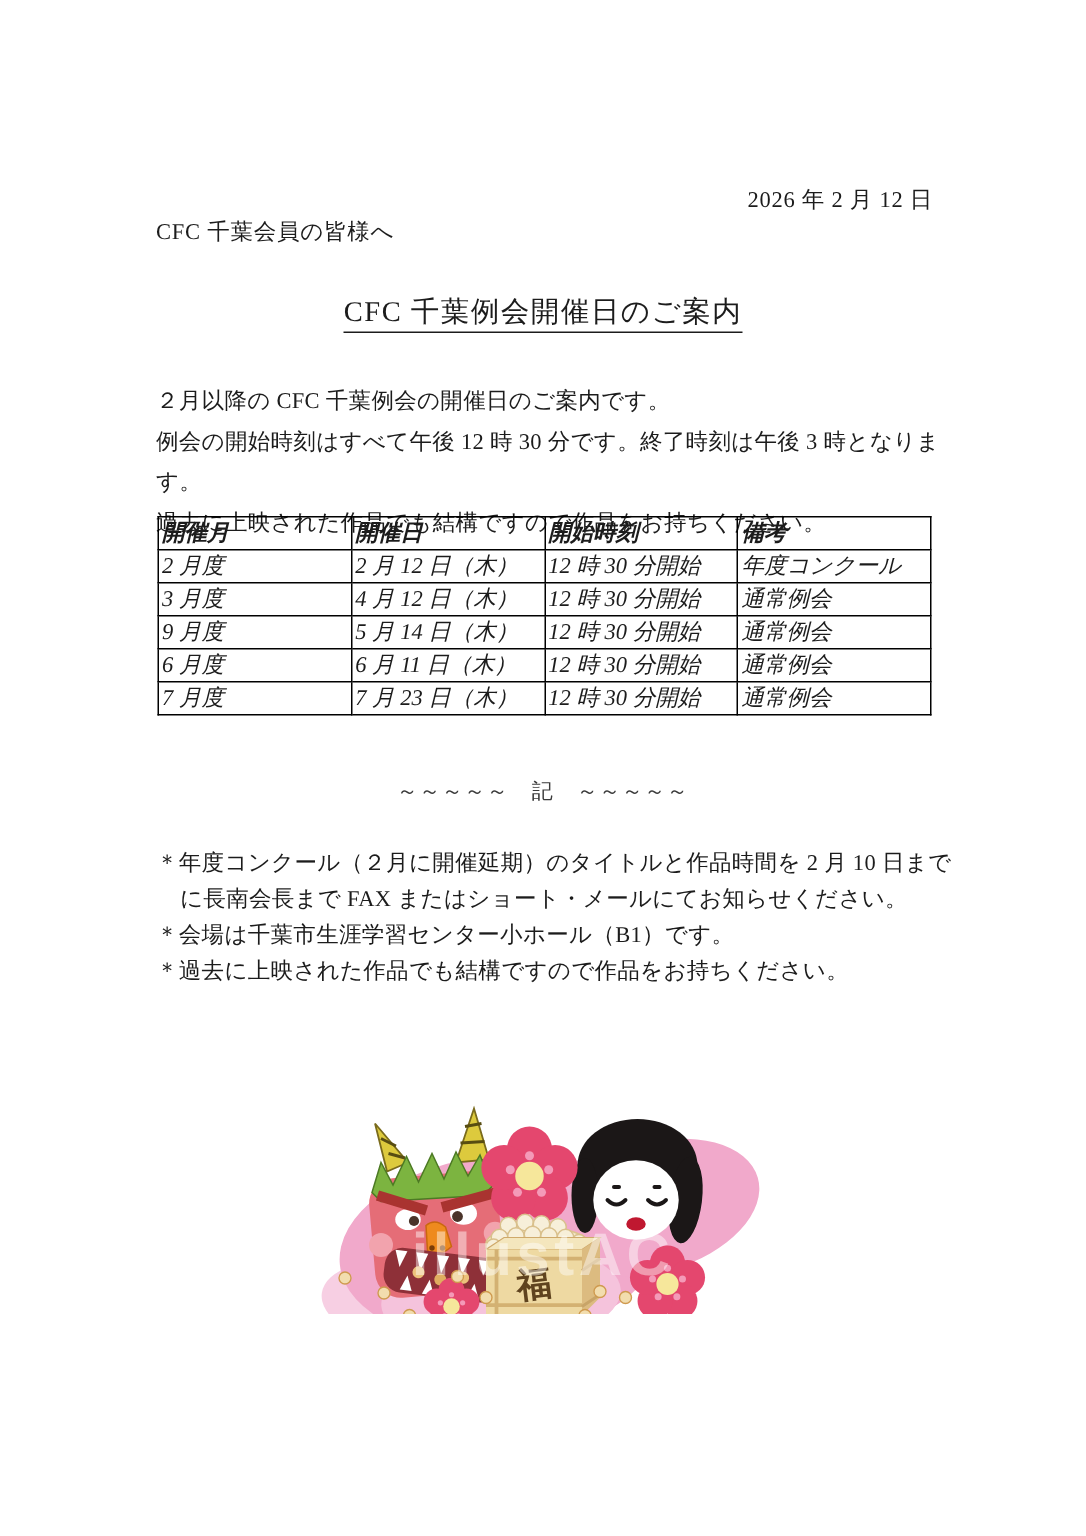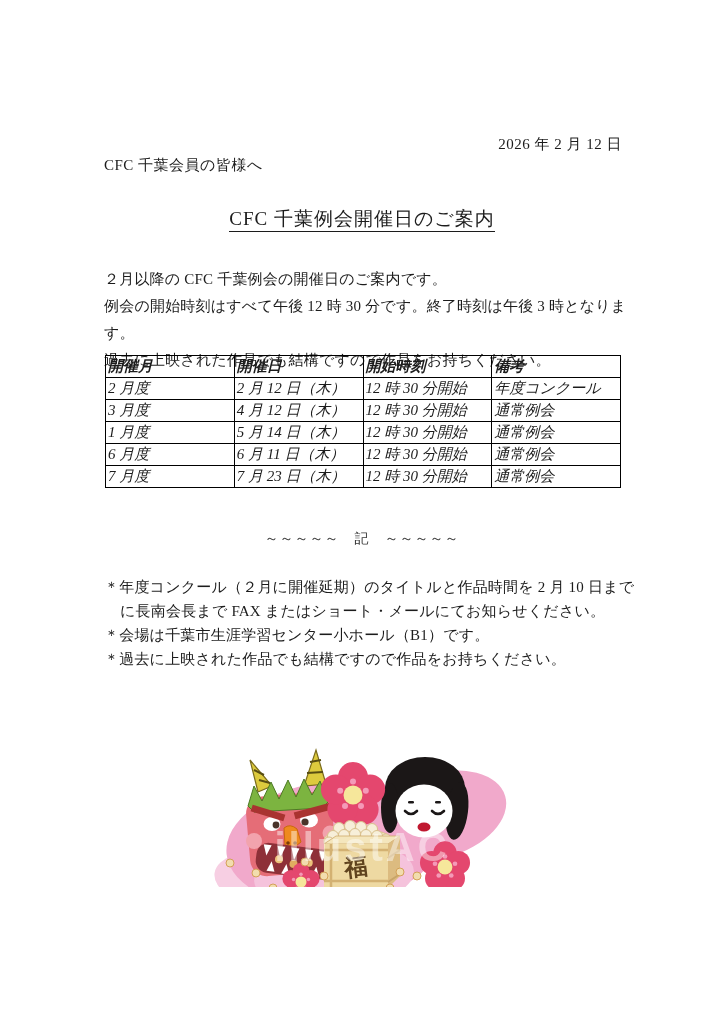--- a/index.html
+++ b/index.html
@@ -1,20 +1,20 @@
 <!DOCTYPE html>
 <html><head>
 <meta charset="utf-8">
 <style>
   * { margin:0; padding:0; box-sizing:border-box; }
   html,body { background:#ffffff; }
   .page {
     position:relative; width:724px; height:872px; background:#ffffff;
     font-family:"Liberation Serif","DejaVu Serif",serif; color:#1c1c1c;
-    overflow:hidden; margin:15px auto;
+    overflow:hidden; margin:4px auto;
   }
   .date-line { position:absolute; top:120px; left:0; right:102px; text-align:right; font-size:15px; letter-spacing:.5px; }
   .addressee { position:absolute; top:141px; left:104px; font-size:15px; letter-spacing:.5px; }
   .doc-title { position:absolute; top:191px; left:0; width:100%; text-align:center; font-size:19px; font-weight:normal; letter-spacing:1px; }
   .doc-title span { border-bottom:1.5px solid #1c1c1c; padding-bottom:2px; }
   .intro { position:absolute; top:251px; left:104px; width:525px; font-size:15px; line-height:27px; letter-spacing:.2px; }
   .meeting-table { position:absolute; top:340px; left:105px; width:516px; border-collapse:collapse; font-size:15px; table-layout:fixed; }
   .meeting-table th, .meeting-table td { border:1px solid #000; height:22px; text-align:left; padding:0 2px; font-weight:normal;font-style:italic; }
   .meeting-table th { font-weight:bold; }
   .meeting-table { border:1.5px solid #000; }
@@ -57,21 +57,21 @@
         <td>12 時 30 分開始</td>
         <td>年度コンクール</td>
       </tr>
       <tr>
         <td>3 月度</td>
         <td>4 月 12 日（木）</td>
         <td>12 時 30 分開始</td>
         <td>通常例会</td>
       </tr>
       <tr>
-        <td>1 月度</td>
+        <td>9 月度</td>
         <td>5 月 14 日（木）</td>
         <td>12 時 30 分開始</td>
         <td>通常例会</td>
       </tr>
       <tr>
         <td>6 月度</td>
         <td>6 月 11 日（木）</td>
         <td>12 時 30 分開始</td>
         <td>通常例会</td>
       </tr>

